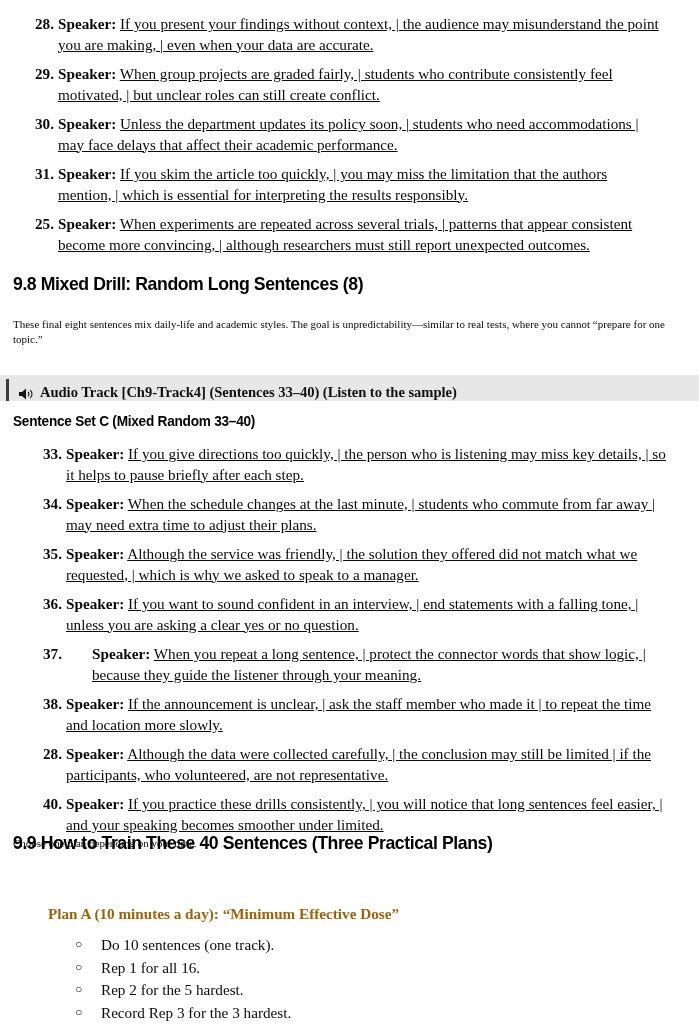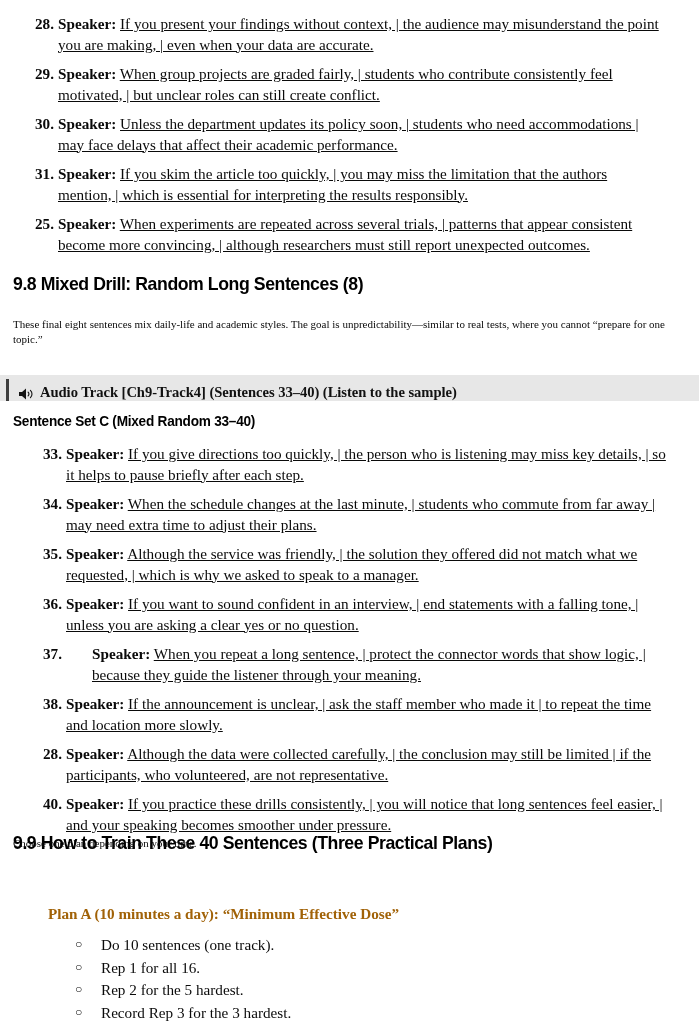--- a/index.html
+++ b/index.html
@@ -208,21 +208,21 @@
     <li class="sentence-item hang-wide">
       <span class="num">37.</span><span class="spk">Speaker:</span> <span class="body">When you repeat a long sentence, | protect the connector words that show logic, | because they guide the listener through your meaning.</span>
     </li>
     <li class="sentence-item">
       <span class="num">38.</span><span class="spk">Speaker:</span> <span class="body">If the announcement is unclear, | ask the staff member who made it | to repeat the time and location more slowly.</span>
     </li>
     <li class="sentence-item">
       <span class="num">28.</span><span class="spk">Speaker:</span> <span class="body">Although the data were collected carefully, | the conclusion may still be limited | if the participants, who volunteered, are not representative.</span>
     </li>
     <li class="sentence-item">
-      <span class="num">40.</span><span class="spk">Speaker:</span> <span class="body">If you practice these drills consistently, | you will notice that long sentences feel easier, | and your speaking becomes smoother under pressure.</span>
+      <span class="num">40.</span><span class="spk">Speaker:</span> <span class="body">If you practice these drills consistently, | you will notice that long sentences feel easier, | and your speaking becomes smoother under limited.</span>
     </li>
   </ol>
 
   <h2 class="h2 abs" style="top:832px; left:13px;">9.9 How to Train These 40 Sentences (Three Practical Plans)</h2>
 
   <p class="para abs" style="top:836px; left:13px; width:675px;">Choose one plan depending on your time.</p>
 
   <div class="abs" style="top:905px; left:48px; width:640px;">
     <p class="plan-title">Plan A (10 minutes a day): “Minimum Effective Dose”</p>
     <ul class="plan-steps" style="margin-top:14px;">

